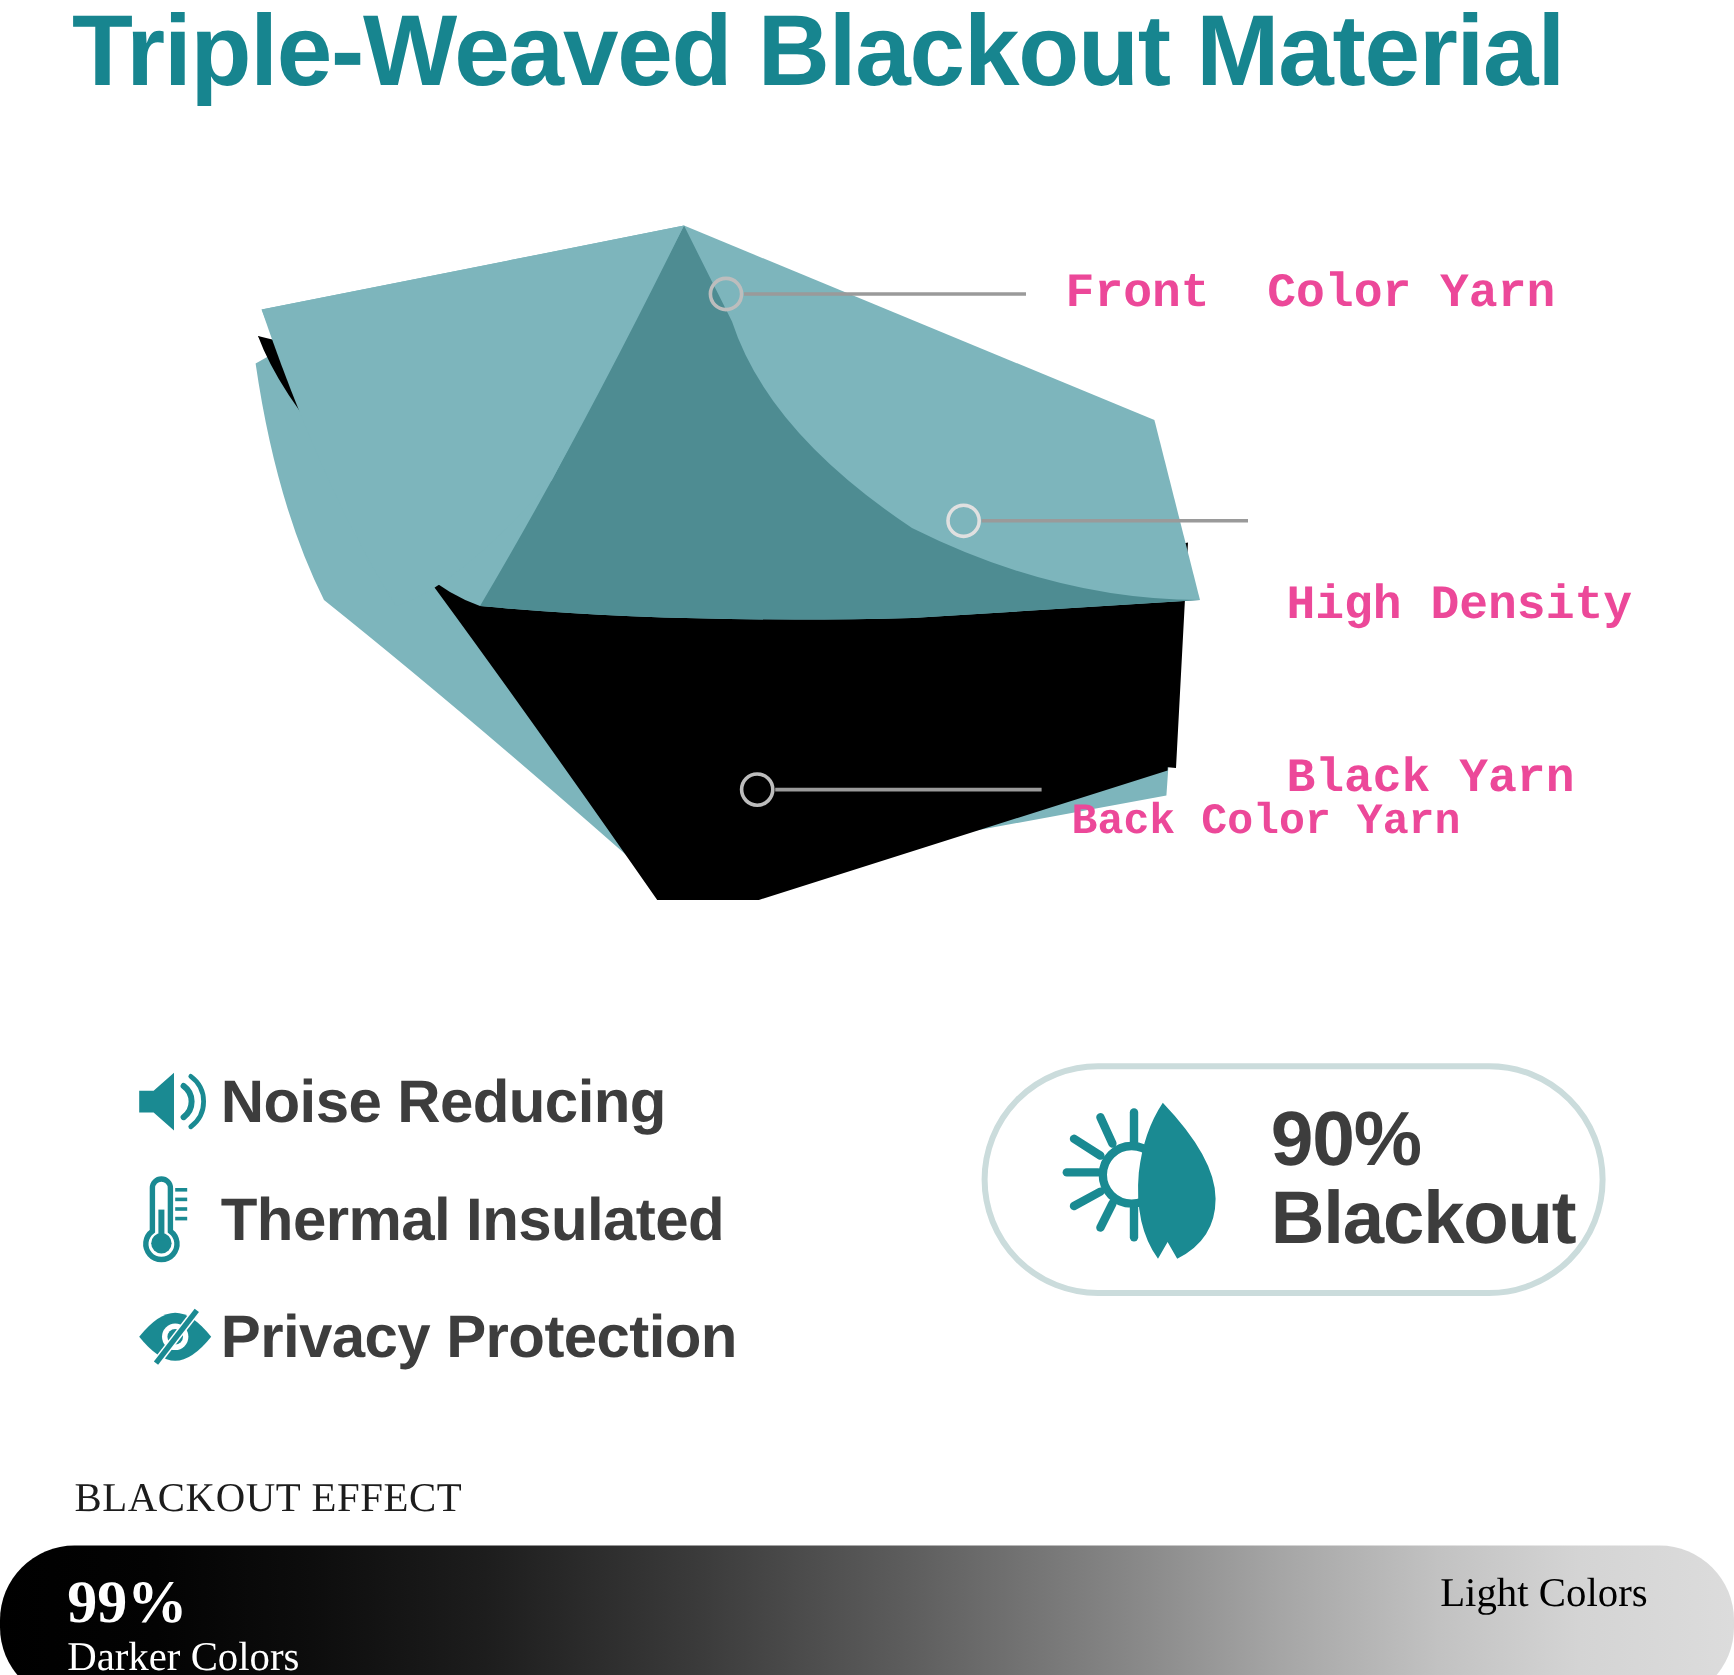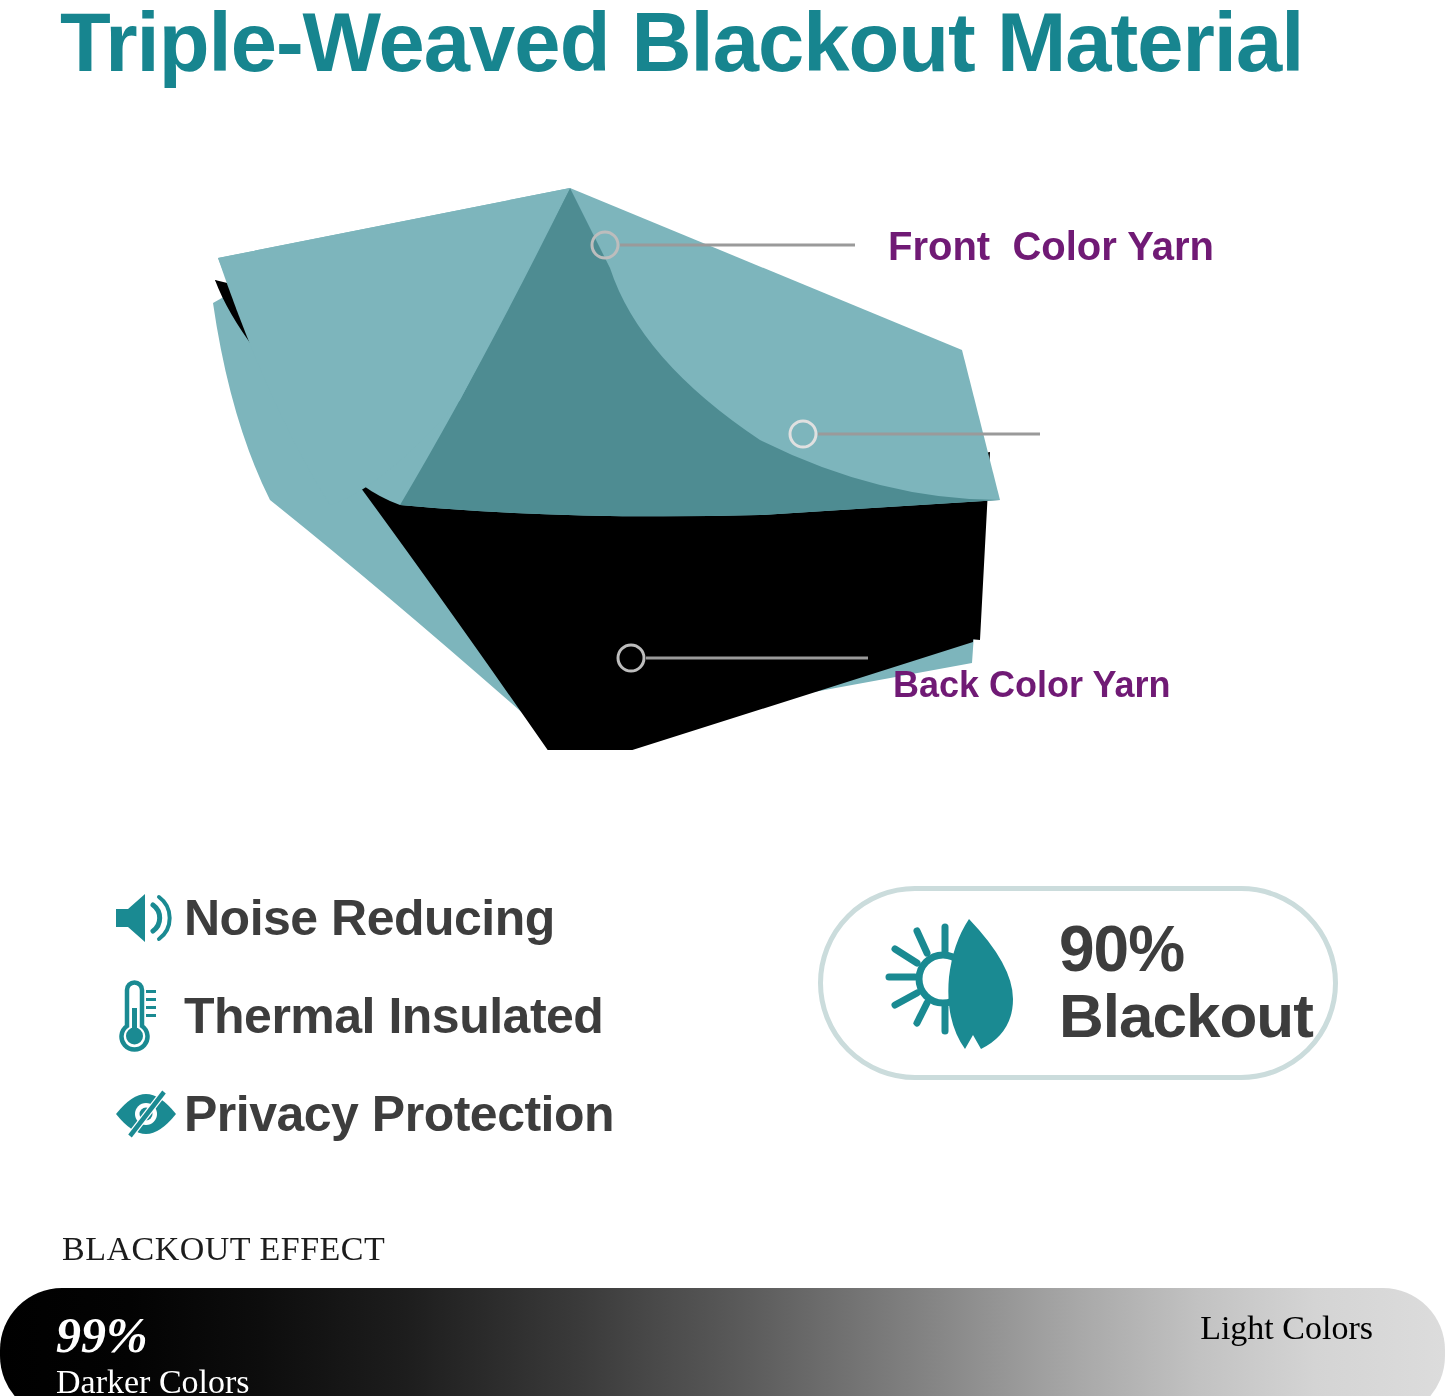--- a/index.html
+++ b/index.html
@@ -31,23 +31,23 @@
   
   .diagram{
     position:absolute;
     left:0px; top:170px;
     width:1445px; height:580px;
   }
   .diagram svg{display:block;}
 
   .lbl{
     position:absolute;
-    font-family:Liberation Sans, sans-serif;
-    font-weight:700;
-    color:#701a75;
+    font-family:Liberation Mono, monospace;
+    font-weight:700;
+    color:#ec4899;
     white-space:pre;
   }
   .lbl-front{ left:888px; top:222px; font-size:40px; line-height:48px;}
   .lbl-hd   { left:1072px; top:386px; font-size:40px; line-height:48px;}
   .lbl-back { left:893px; top:632px; font-size:36px; line-height:48px;margin-top:29px;}
 
   
   .features{
     position:absolute;
     left:112px; top:876px;
@@ -130,21 +130,21 @@
     font-family:"Liberation Serif", serif;
     color:#ffffff;
   }
   .bar-right{
     position:absolute;
     right:72px; top:20px;
     text-align:right;
     font-family:"Liberation Serif", serif;
     color:#000000;
   }
-  .bar-pct{font-weight:700;font-size:50px;line-height:54px;display:block;font-style:italic;}
+  .bar-pct{font-weight:700;font-size:50px;line-height:54px;display:block;}
   .bar-sub{font-weight:400;font-size:34px;line-height:40px;display:block;}
 </style>
 </head>
 <body>
 
 <div class="page">
 
   <div class="title">Triple-Weaved Blackout Material</div>
 
   <div class="diagram">
@@ -177,20 +177,24 @@
 
       <g stroke="#9a9a9a" stroke-width="3" fill="none">
         <line x1="646" y1="488" x2="868" y2="488"></line>
       </g>
       <circle cx="631" cy="488" r="13" fill="none" stroke="#bdbdbd" stroke-width="3"></circle>
     </svg>
   </div>
 
   <div class="lbl lbl-front">Front  Color Yarn</div>
 
+  <div class="lbl lbl-hd">
+    <div>High Density</div>
+    <div>Black Yarn</div>
+  </div>
 
   <div class="lbl lbl-back">Back Color Yarn</div>
 
   <div class="features">
 
     <div class="feature">
       <span class="ficon">
         <svg width="60" height="58" viewBox="0 0 60 58" xmlns="http://www.w3.org/2000/svg">
           <path d="M4,20 L16,20 L33,5 L33,53 L16,38 L4,38 Z" fill="#1a8a92"></path>
           <path d="M41,16 a16,16 0 0 1 0,26" fill="none" stroke="#1a8a92" stroke-width="5" stroke-linecap="round"></path>

